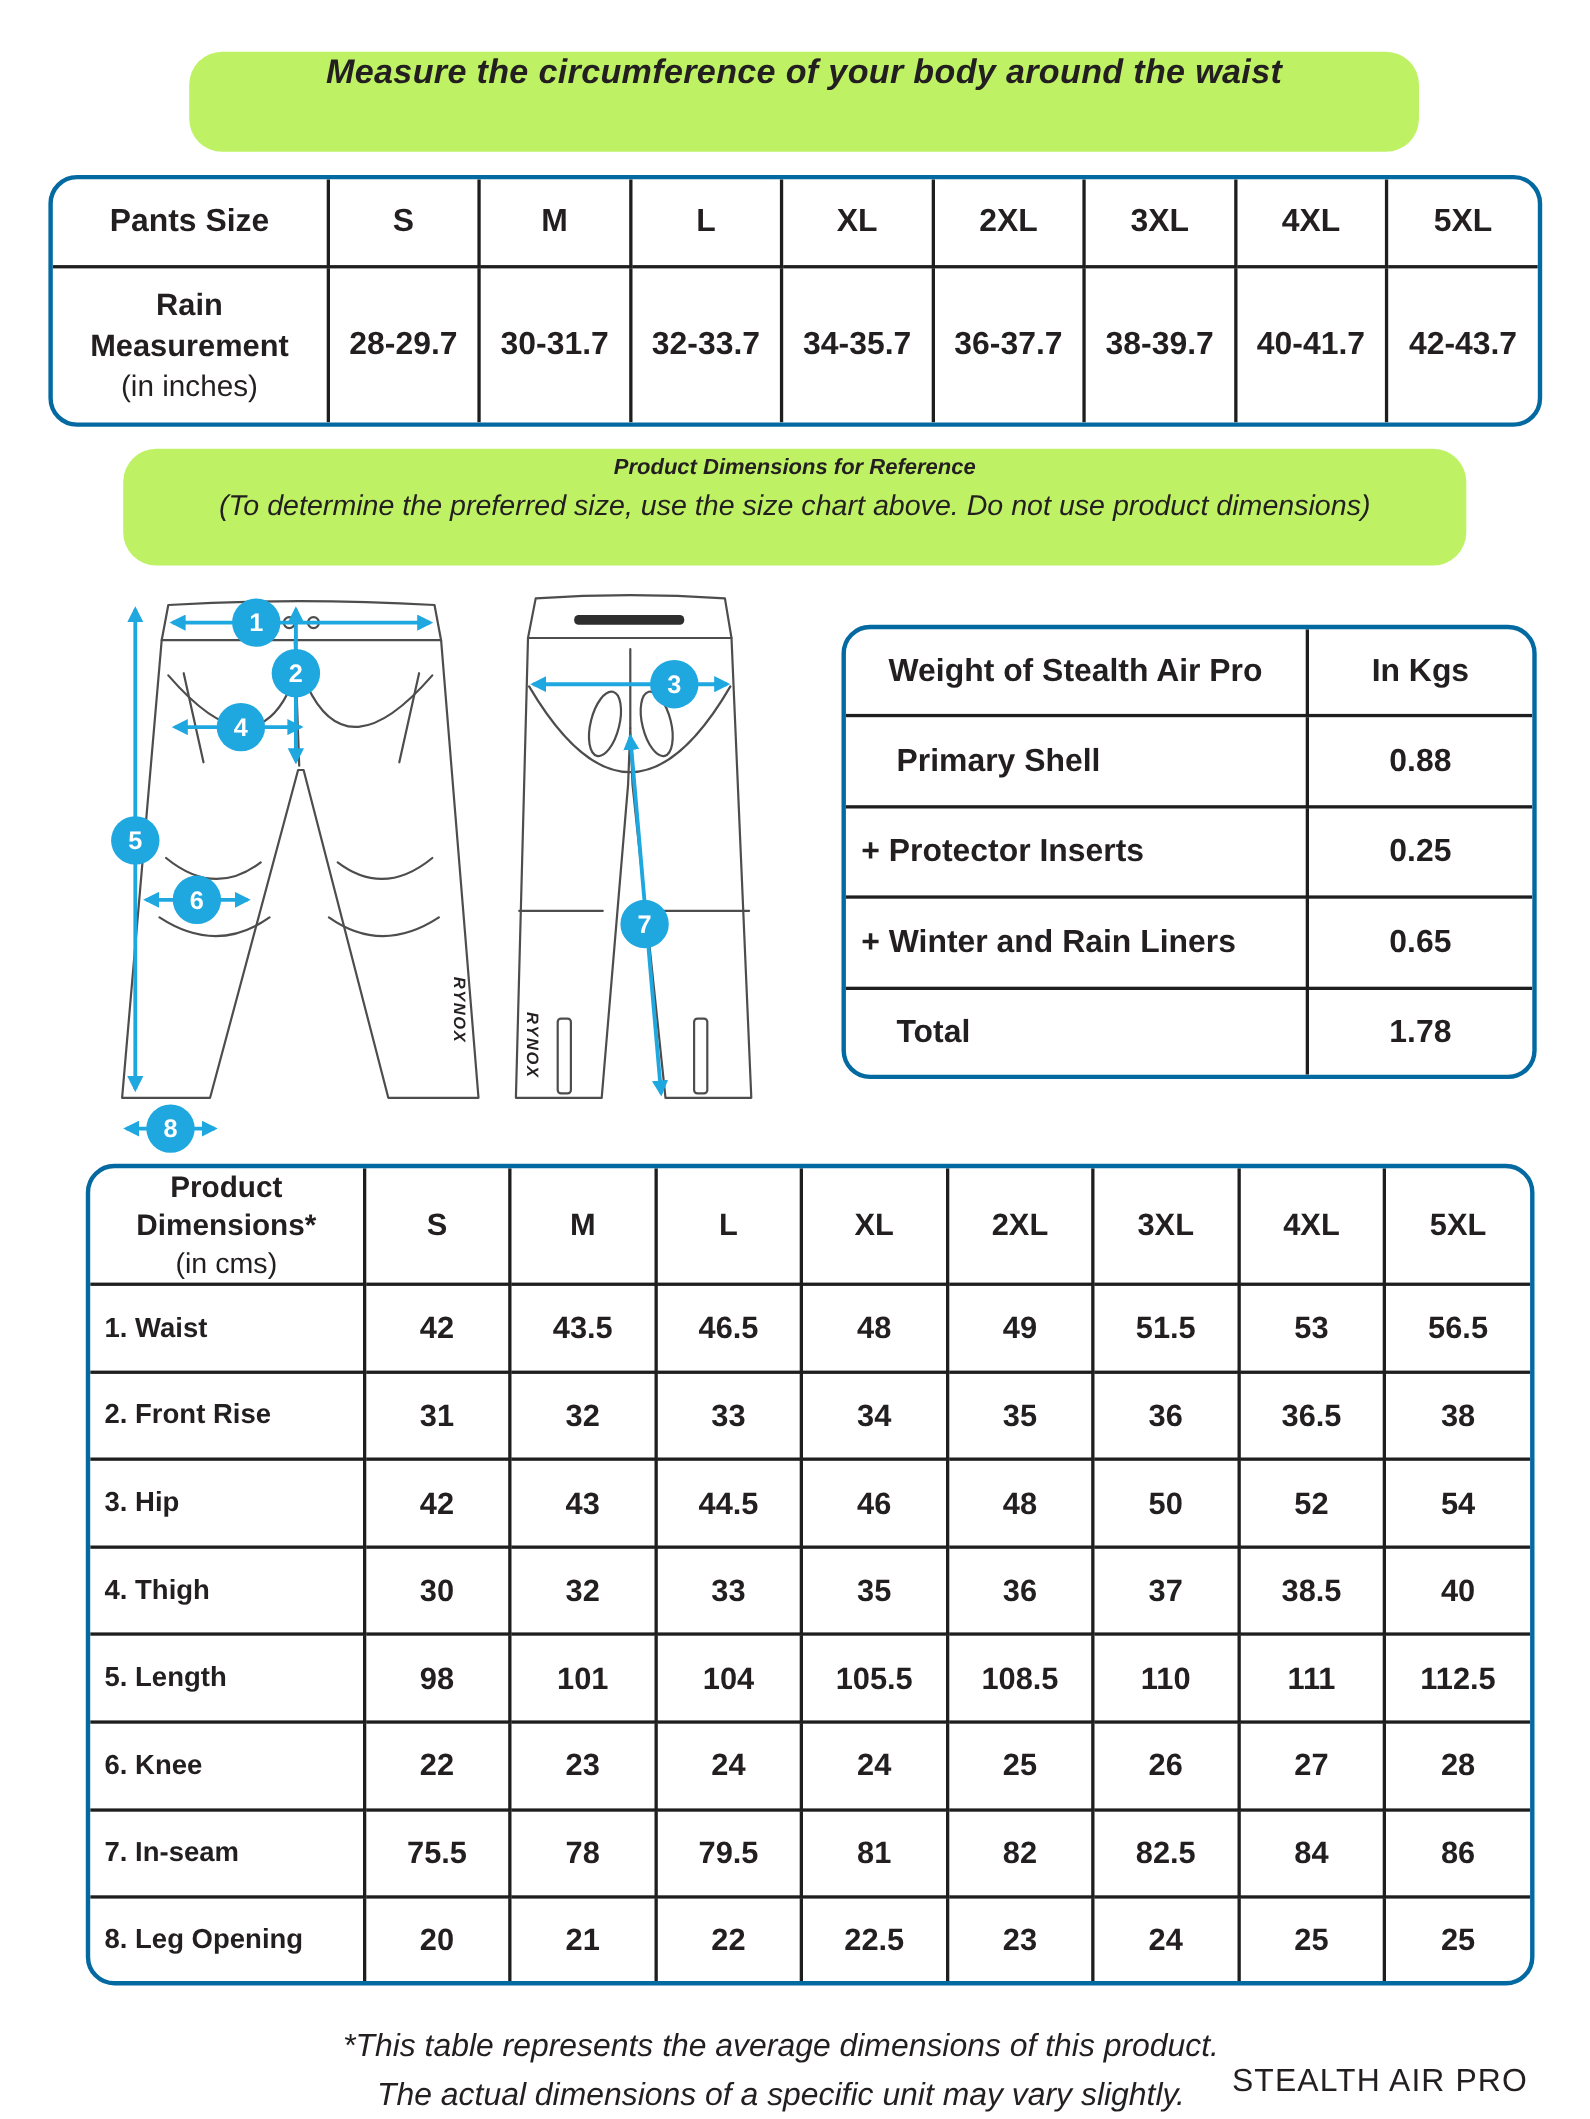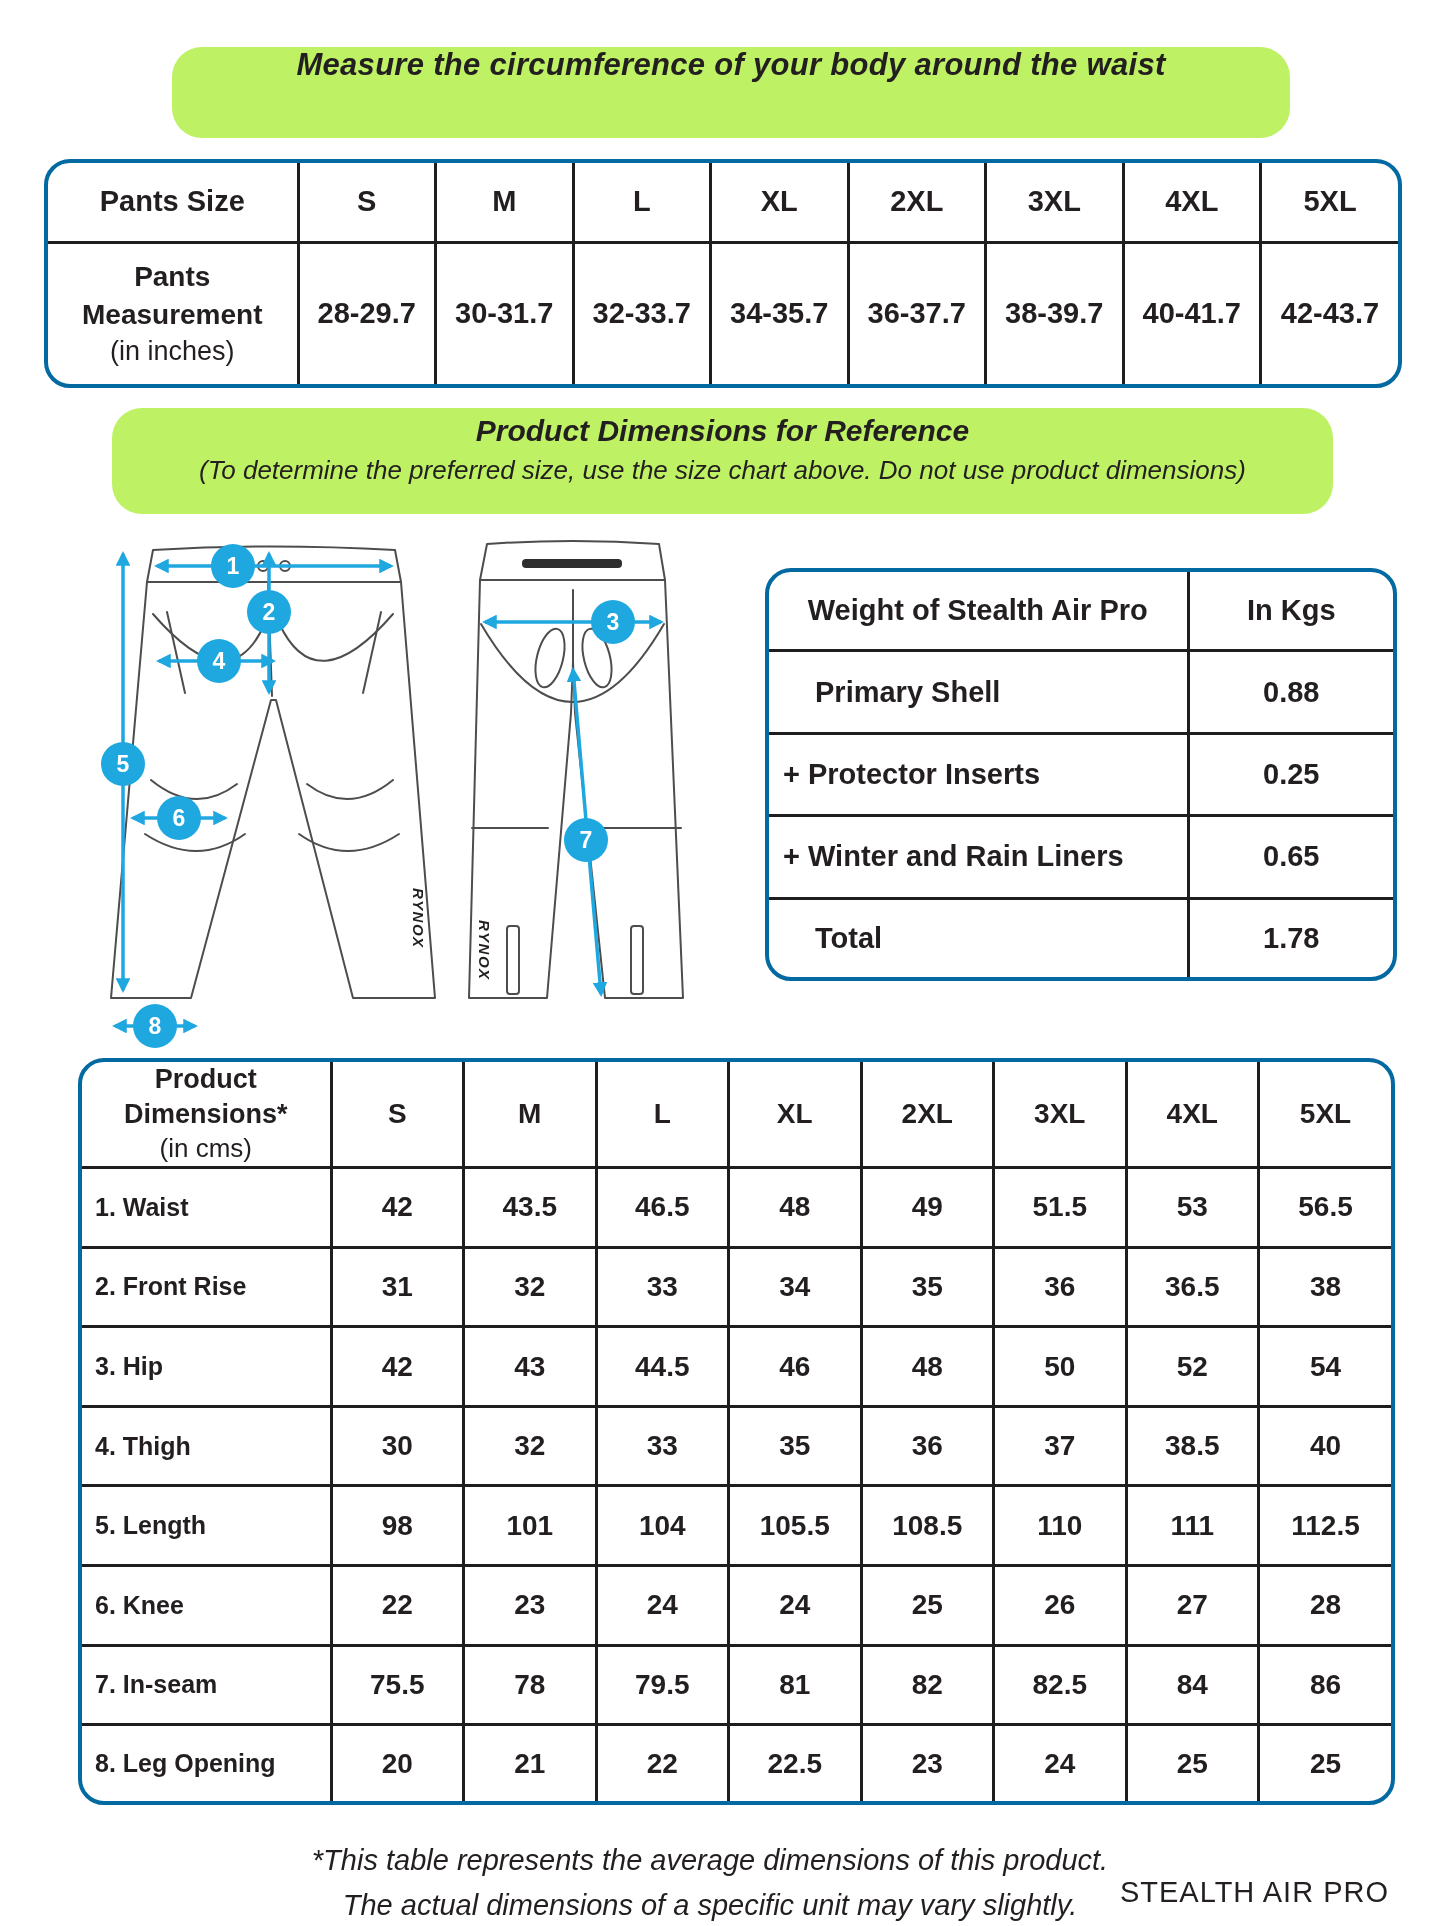--- a/index.html
+++ b/index.html
@@ -8,21 +8,21 @@
     position:relative; width:1445px; height:1926px; background:#fff;
     font-family:"Liberation Sans", sans-serif; color:#231f20; overflow:hidden;
   }
 
   
   .banner { position:absolute; background:#bef264; border-radius:30px;
     display:flex; flex-direction:column; align-items:center; justify-content:flex-start; text-align:center; }
   .banner1 { left:172px; top:47px; width:1118px; height:91px; }
   .banner1 .t { font-size:31px; font-weight:700; font-style:italic; letter-spacing:.3px; }
   .banner2 { left:112px; top:408px; width:1221px; height:106px; gap:7px; padding:6px 10px; }
-  .banner2 .t { font-size:30px; font-weight:700; font-style:italic; }
+  .banner2 .t { font-size:20px; font-weight:700; font-style:italic; }
   .banner2 .s { font-size:26px; font-style:italic; }
 
   
   .tablewrap { position:absolute; border:4px solid #0369a1; border-radius:26px; overflow:hidden; background:#fff; }
   .tablewrap table { border-collapse:collapse; width:100%; height:100%; table-layout:fixed; }
   .tablewrap th, .tablewrap td { border:3px solid #1e1e1e; text-align:center; vertical-align:middle; font-weight:700; }
   .tablewrap tr > *:first-child { border-left:none; }
   .tablewrap tr > *:last-child { border-right:none; }
   .tablewrap tr:first-child > * { border-top:none; }
   .tablewrap tr:last-child > * { border-bottom:none; }
@@ -84,21 +84,21 @@
             <th>M</th>
             <th>L</th>
             <th>XL</th>
             <th>2XL</th>
             <th>3XL</th>
             <th>4XL</th>
             <th>5XL</th>
           </tr>
         <tr id="sch-vals">
           <td class="mlabel">
-            <div class="l1">Pants</div>
+            <div class="l1">Rain</div>
             <div class="l1">Measurement</div>
             <div class="l2">(in inches)</div>
           </td>
         <td>28-29.7</td>
             <td>30-31.7</td>
             <td>32-33.7</td>
             <td>34-35.7</td>
             <td>36-37.7</td>
             <td>38-39.7</td>
             <td>40-41.7</td>

